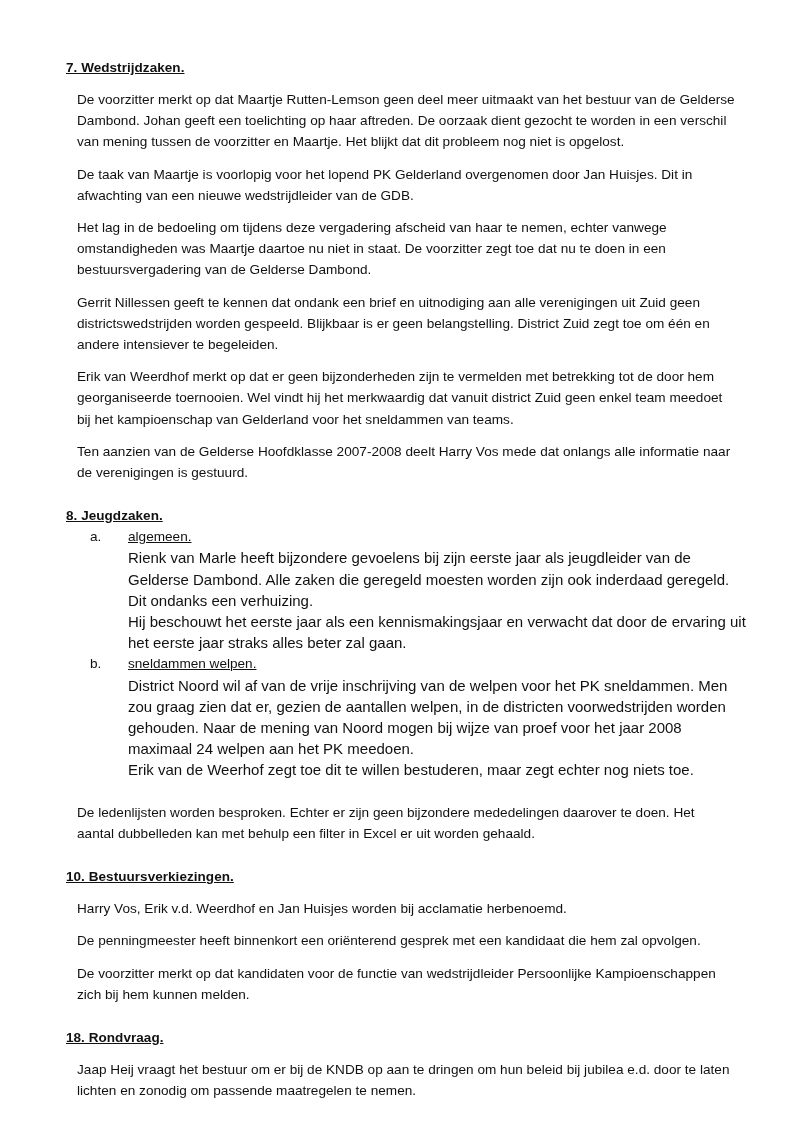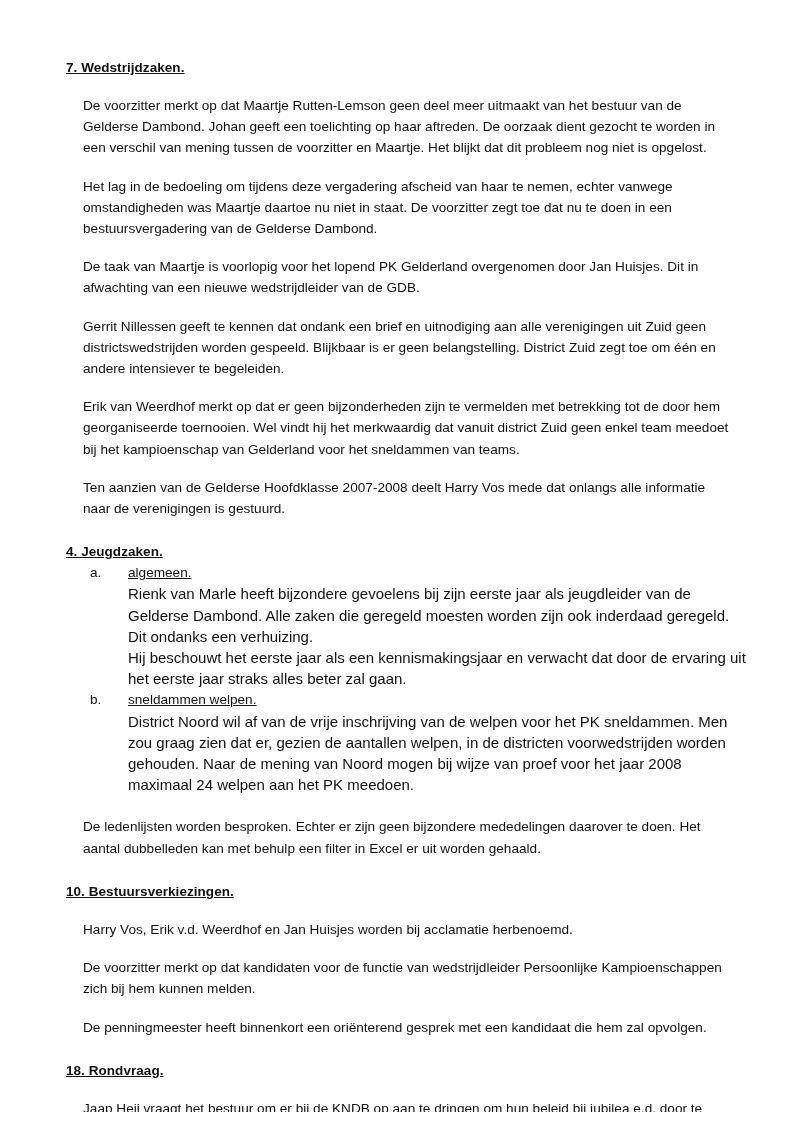--- a/index.html
+++ b/index.html
@@ -39,21 +39,21 @@
     display: inline-block;
     margin: 0 0 0 0;
     letter-spacing: 0.05px;
   }
   .heading-wrap {
     line-height: 21px;
   }
   .para {
     font-size: 13.6px;
     line-height: 21.2px;
-    margin: 17px;
+    margin: 11px;
     text-align: left;
     letter-spacing: 0.01px;
   }
   .list {
     margin: 0;
     padding: 0;
     list-style: none;
   }
   .list-item {
     position: relative;
@@ -83,57 +83,58 @@
 <body>
 
 <div class="page">
   <div class="content">
 
     <div class="section">
       <div class="heading-wrap">
         <span class="heading">7. Wedstrijdzaken.</span>
       </div>
       <p class="para">De voorzitter merkt op dat Maartje Rutten-Lemson geen deel meer uitmaakt van het bestuur van de Gelderse Dambond. Johan geeft een toelichting op haar aftreden. De oorzaak dient gezocht te worden in een verschil van mening tussen de voorzitter en Maartje. Het blijkt dat dit probleem nog niet is opgelost.</p>
+      <p class="para">De taak van Maartje is voorlopig voor het lopend PK Gelderland overgenomen door Jan Huisjes. Dit in afwachting van een nieuwe wedstrijdleider van de GDB.</p>
       <p class="para">Het lag in de bedoeling om tijdens deze vergadering afscheid van haar te nemen, echter vanwege omstandigheden was Maartje daartoe nu niet in staat. De voorzitter zegt toe dat nu te doen in een bestuursvergadering van de Gelderse Dambond.</p>
-      <p class="para">De taak van Maartje is voorlopig voor het lopend PK Gelderland overgenomen door Jan Huisjes. Dit in afwachting van een nieuwe wedstrijdleider van de GDB.</p>
       <p class="para">Gerrit Nillessen geeft te kennen dat ondank een brief en uitnodiging aan alle verenigingen uit Zuid geen districtswedstrijden worden gespeeld. Blijkbaar is er geen belangstelling. District Zuid zegt toe om één en andere intensiever te begeleiden.</p>
       <p class="para">Erik van Weerdhof merkt op dat er geen bijzonderheden zijn te vermelden met betrekking tot de door hem georganiseerde toernooien. Wel vindt hij het merkwaardig dat vanuit district Zuid geen enkel team meedoet bij het kampioenschap van Gelderland voor het sneldammen van teams.</p>
       <p class="para">Ten aanzien van de Gelderse Hoofdklasse 2007-2008 deelt Harry Vos mede dat onlangs alle informatie naar de verenigingen is gestuurd.</p>
     </div>
 
     <div class="section">
       <div class="heading-wrap">
-        <span class="heading">4. Jeugdzaken.</span>
+        <span class="heading">8. Jeugdzaken.</span>
       </div>
       <ul class="list">
         <li class="list-item">
           <span class="list-marker">a.</span>
           <span class="list-title">algemeen.</span>
           <p class="list-para">Rienk van Marle heeft bijzondere gevoelens bij zijn eerste jaar als jeugdleider van de Gelderse Dambond. Alle zaken die geregeld moesten worden zijn ook inderdaad geregeld. Dit ondanks een verhuizing.</p>
           <p class="list-para">Hij beschouwt het eerste jaar als een kennismakingsjaar en verwacht dat door de ervaring uit het eerste jaar straks alles beter zal gaan.</p>
         </li>
         <li class="list-item">
           <span class="list-marker">b.</span>
           <span class="list-title">sneldammen welpen.</span>
           <p class="list-para">District Noord wil af van de vrije inschrijving van de welpen voor het PK sneldammen. Men zou graag zien dat er, gezien de aantallen welpen, in de districten voorwedstrijden worden gehouden. Naar de mening van Noord mogen bij wijze van proef voor het jaar 2008 maximaal 24 welpen aan het PK meedoen.</p>
+          <p class="list-para">Erik van de Weerhof zegt toe dit te willen bestuderen, maar zegt echter nog niets toe.</p>
         </li>
       </ul>
     </div>
 
     <div class="section">
       <p class="para">De ledenlijsten worden besproken. Echter er zijn geen bijzondere mededelingen daarover te doen. Het aantal dubbelleden kan met behulp een filter in Excel er uit worden gehaald.</p>
     </div>
 
     <div class="section">
       <div class="heading-wrap">
         <span class="heading">10. Bestuursverkiezingen.</span>
       </div>
       <p class="para">Harry Vos, Erik v.d. Weerdhof en Jan Huisjes worden bij acclamatie herbenoemd.</p>
+      <p class="para">De penningmeester heeft binnenkort een oriënterend gesprek met een kandidaat die hem zal opvolgen.</p>
       <p class="para">De voorzitter merkt op dat kandidaten voor de functie van wedstrijdleider Persoonlijke Kampioenschappen zich bij hem kunnen melden.</p>
-      <p class="para">De penningmeester heeft binnenkort een oriënterend gesprek met een kandidaat die hem zal opvolgen.</p>
     </div>
 
     <div class="section">
       <div class="heading-wrap">
         <span class="heading">18. Rondvraag.</span>
       </div>
       <p class="para">Jaap Heij vraagt het bestuur om er bij de KNDB op aan te dringen om hun beleid bij jubilea e.d. door te laten lichten en zonodig om passende maatregelen te nemen.</p>
     </div>
 
 

